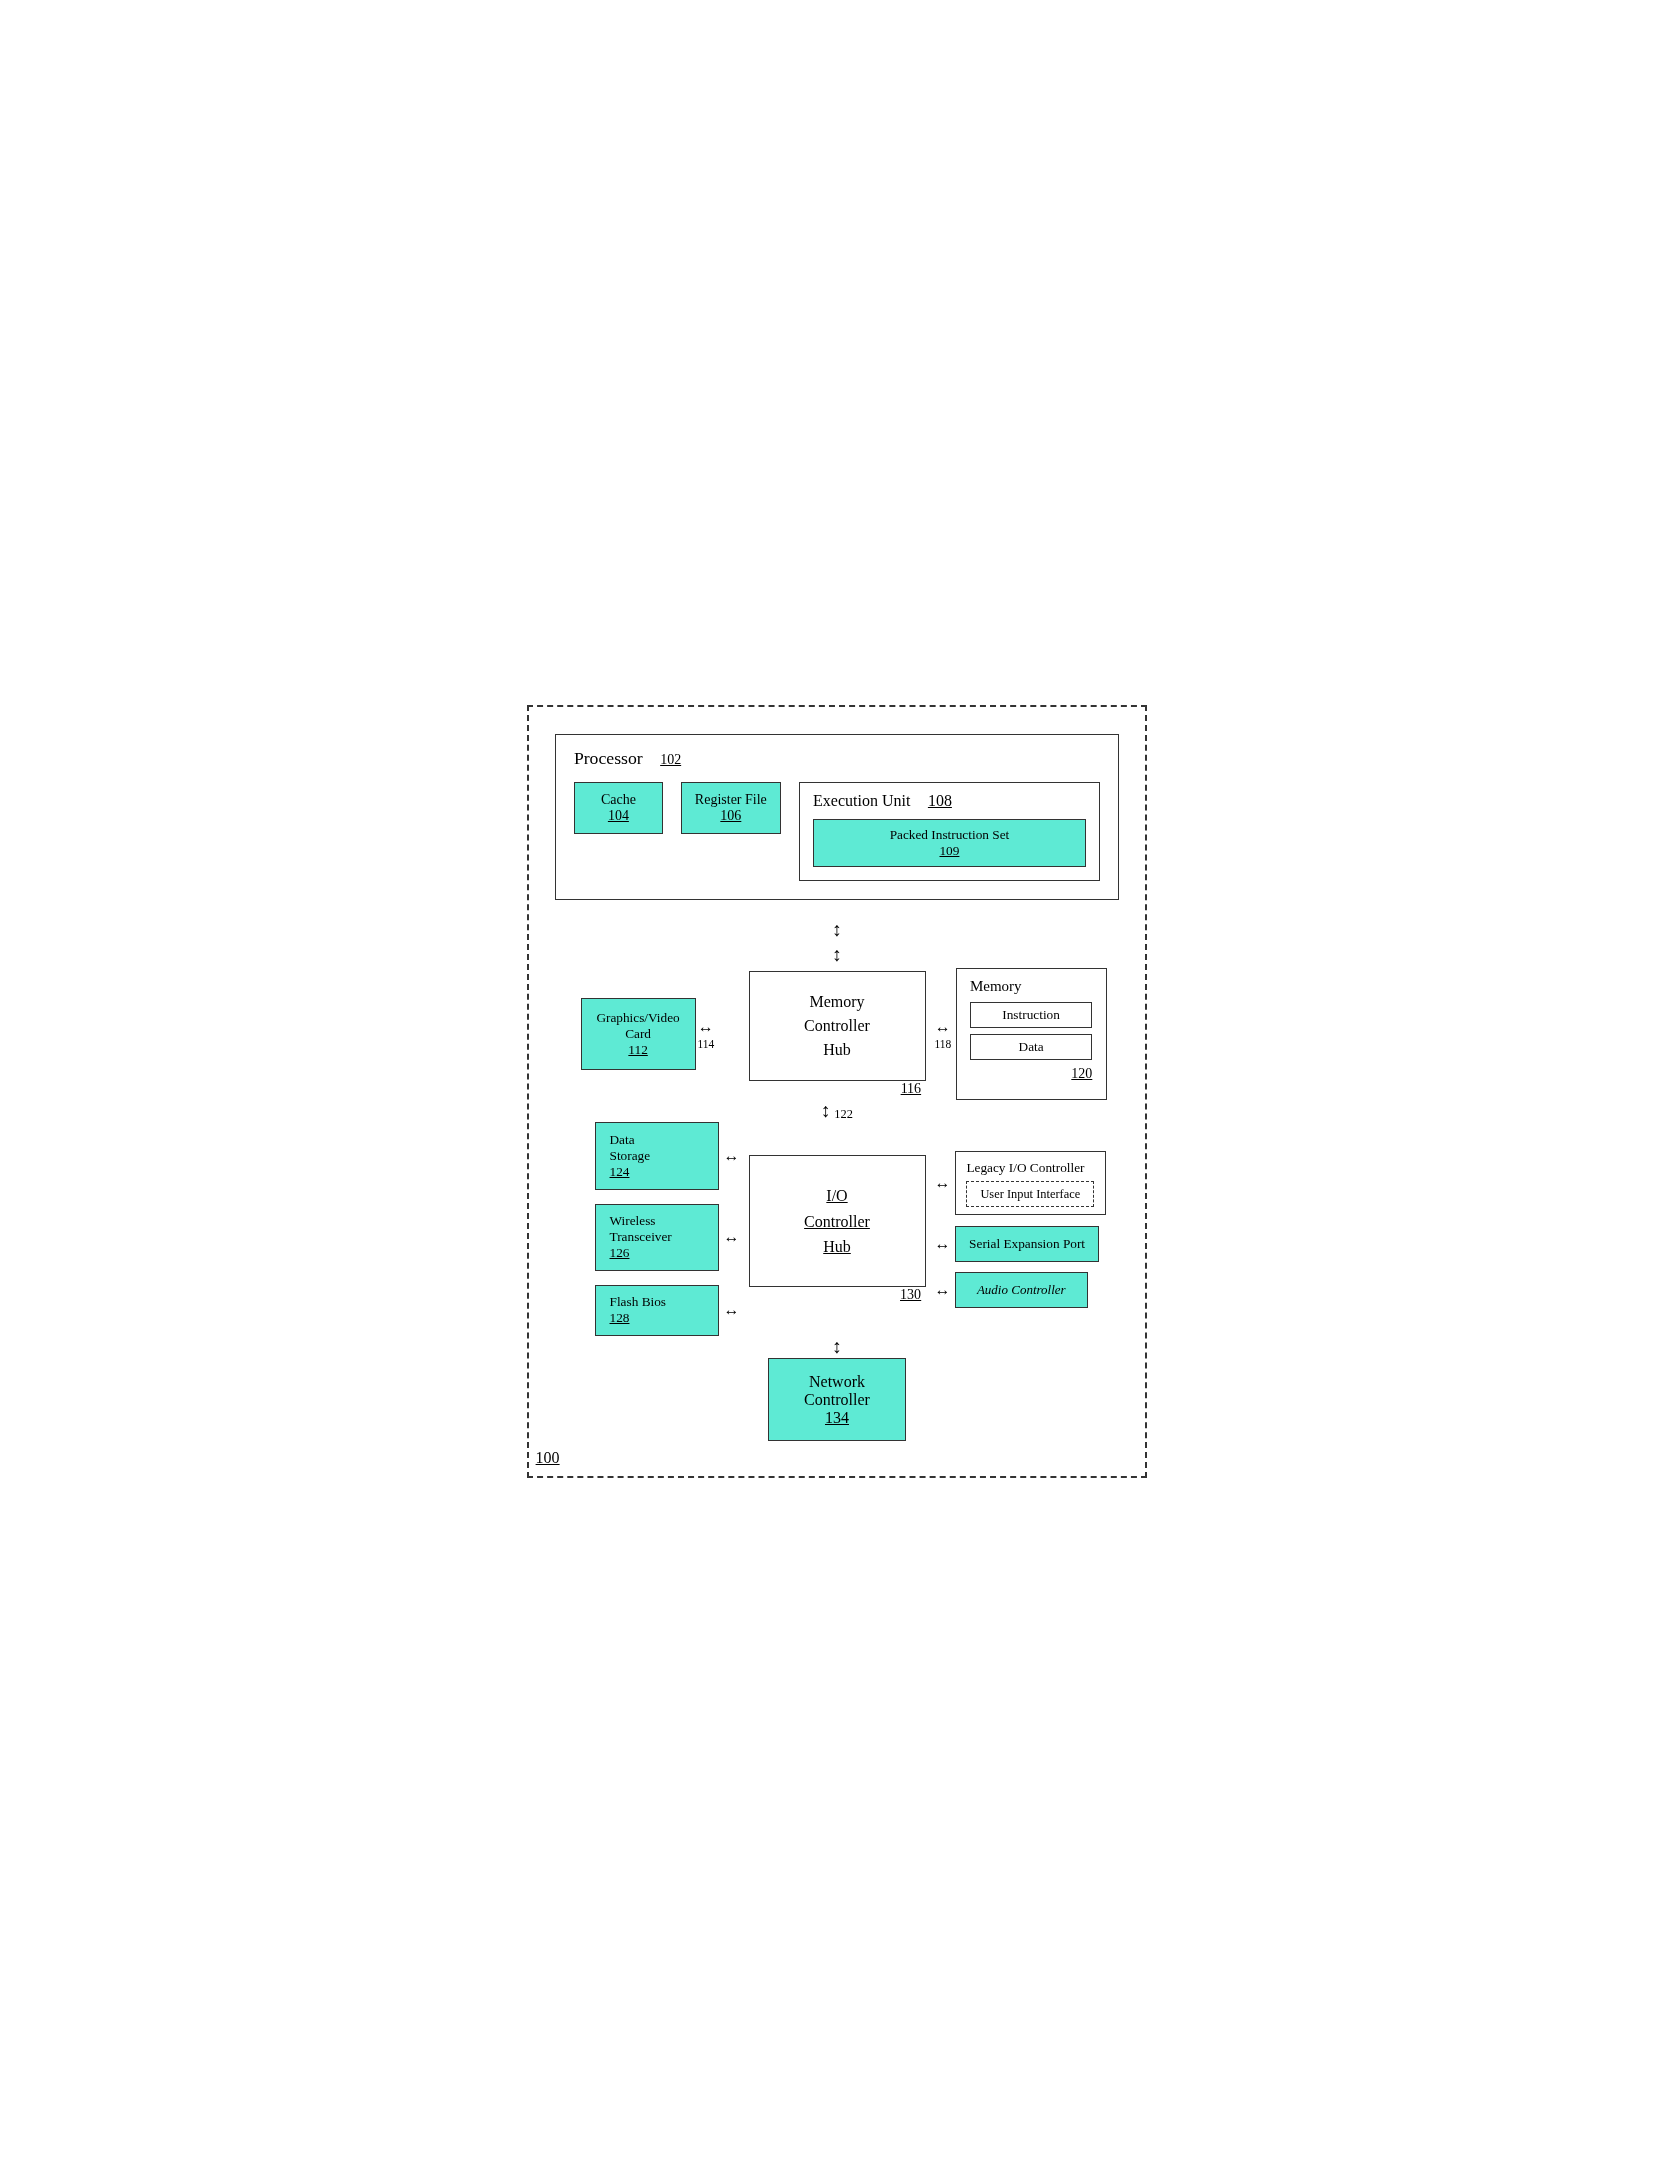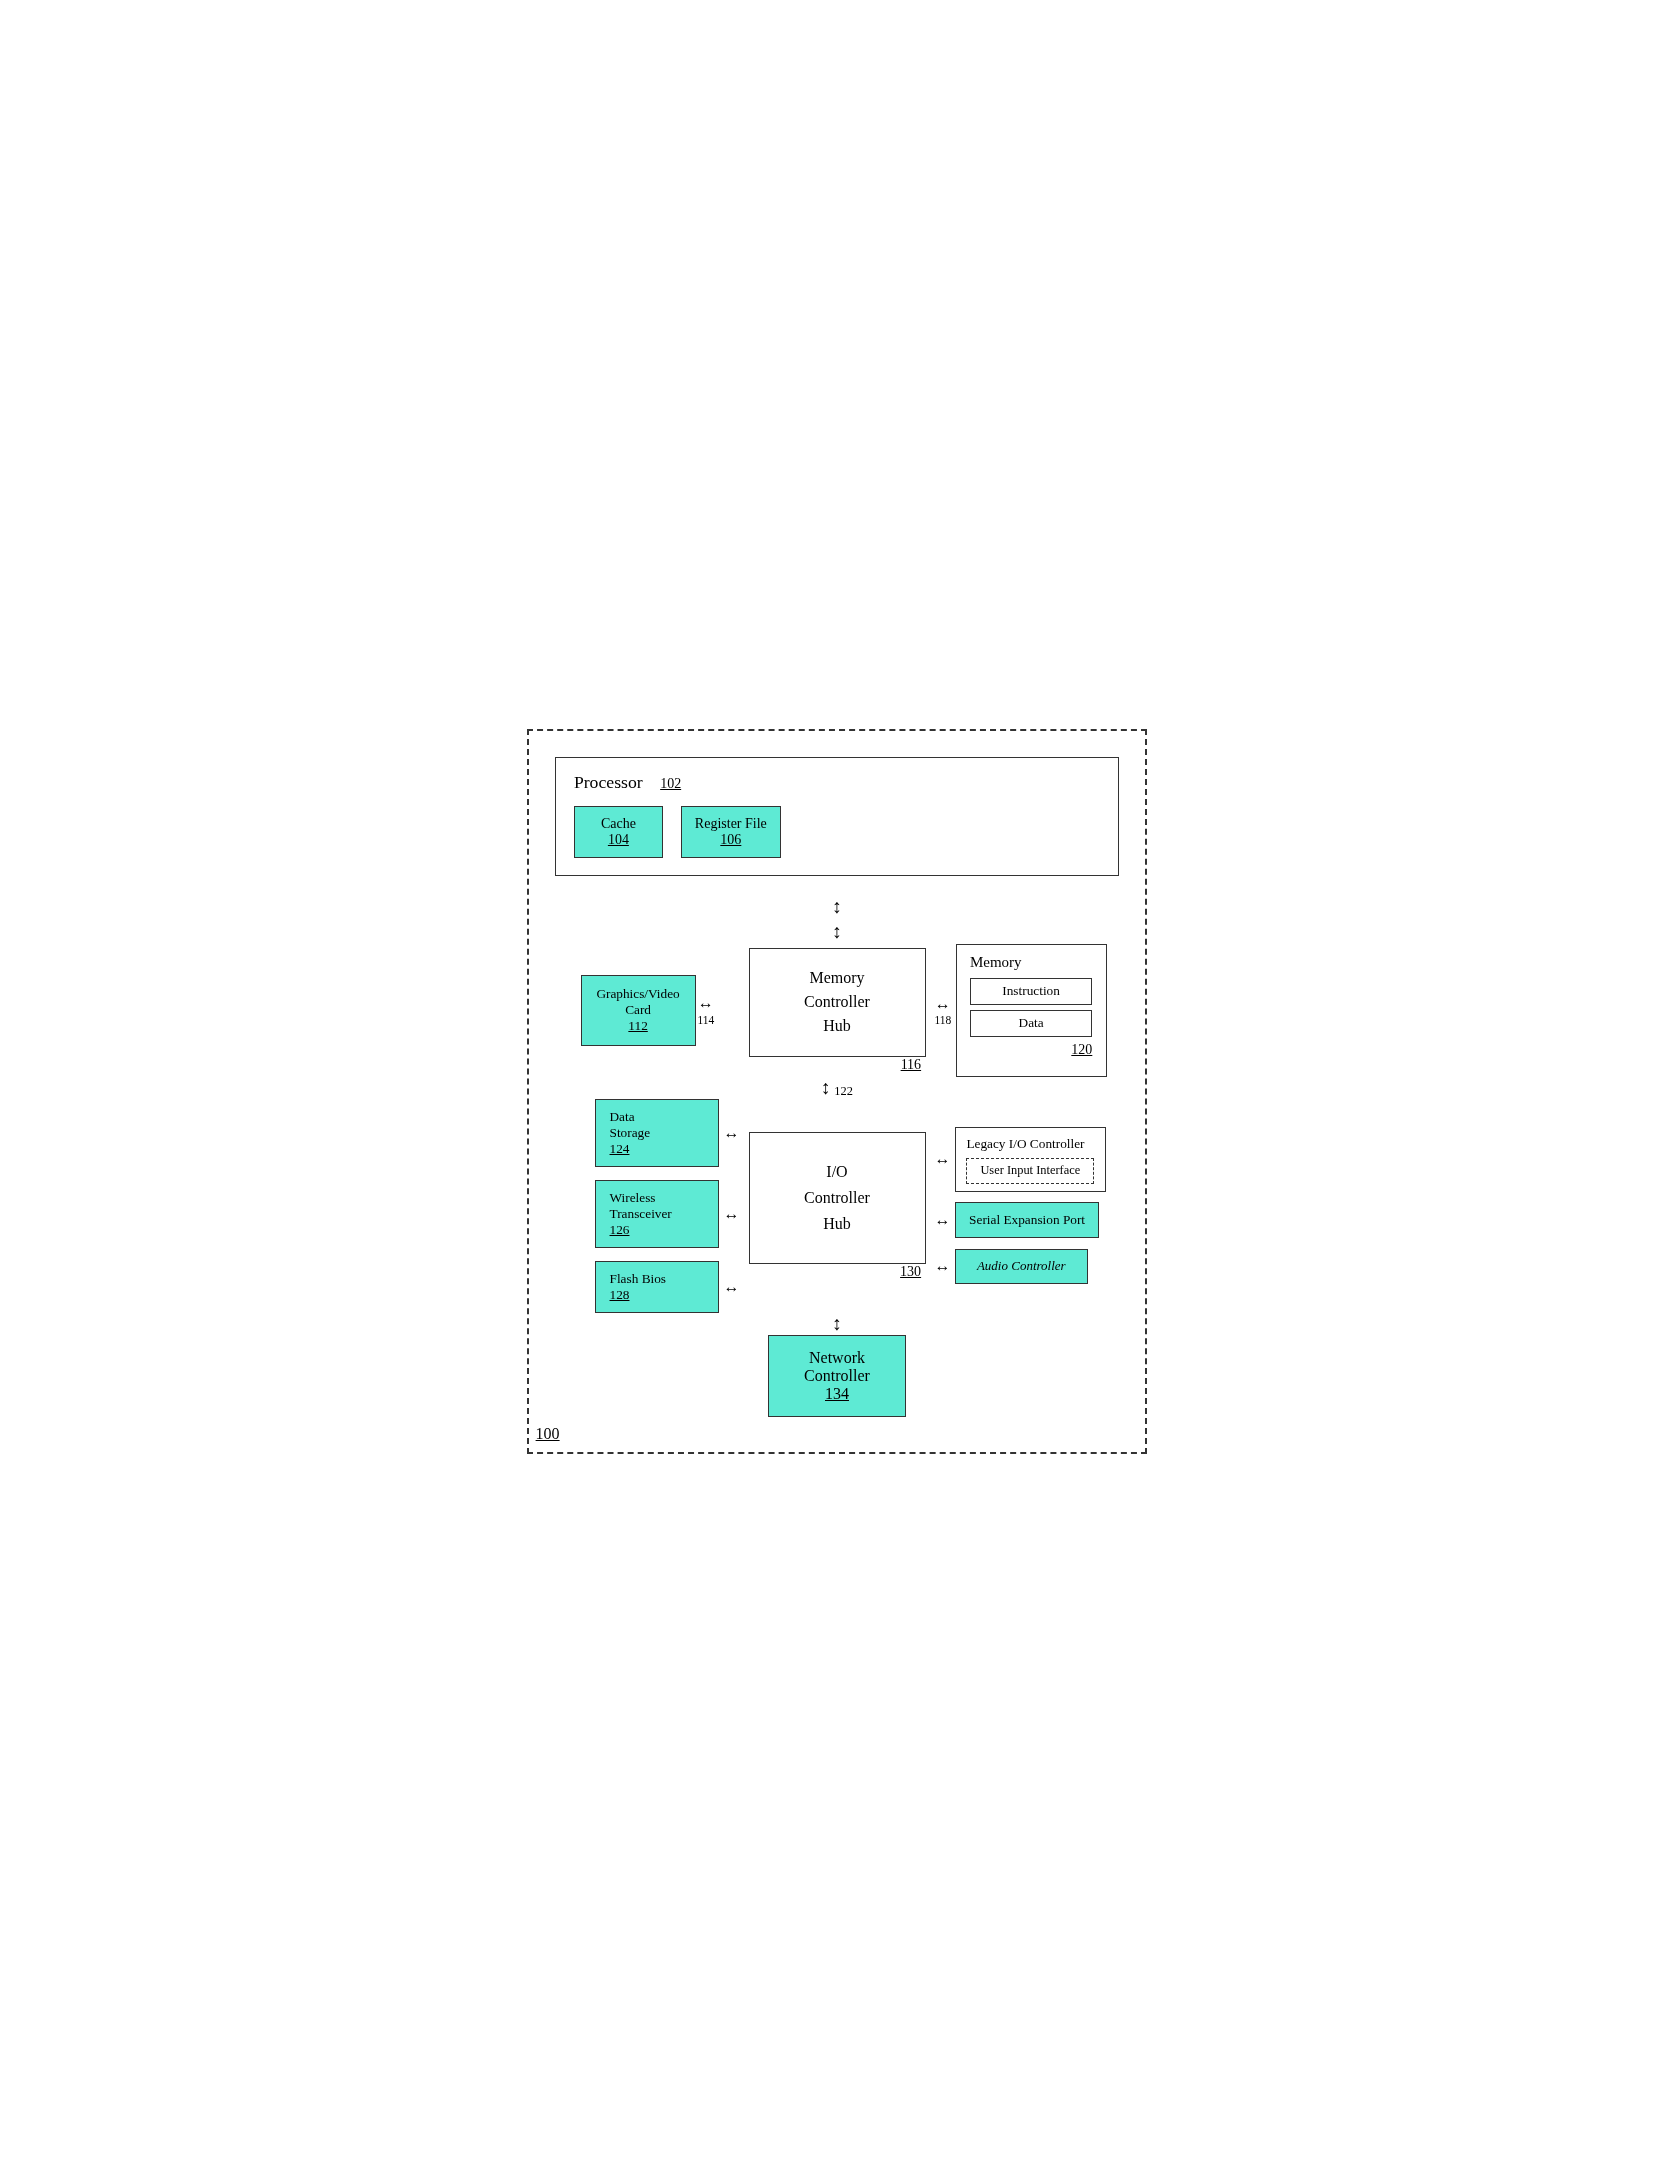--- a/index.html
+++ b/index.html
@@ -169,20 +169,21 @@
       display: flex;
       flex-direction: column;
       gap: 13.3px;
       align-items: flex-end;
     }
     .ioh-row-center {
       flex: 0 0 177px;
       display: flex;
       flex-direction: column;
       align-items: center;
+      text-decoration: underline;
     }
     .ioh-row-right {
       flex: 1;
       display: flex;
       flex-direction: column;
       gap: 10.6px;
       align-items: flex-start;
     }
   </style>
 </head>
@@ -205,20 +206,31 @@
             <div class="box" style="min-width:89px; padding:8.9px 17.7px;">
               <div>Cache</div>
               <div class="ref">104</div>
             </div>
             <div class="box" style="min-width:98px; padding:8.9px 13.3px;">
               <div>Register File</div>
               <div class="ref">106</div>
             </div>
           </div>
 
+          <div style="border:1.8px solid #333; padding:8.9px 13.3px 13.3px 13.3px; flex:1;">
+            <div class="title-line" style="margin-bottom:8.9px;">
+              <span style="font-size:16px;">Execution Unit</span>
+              &nbsp;
+              <span style="font-size:16px; text-decoration:underline;">108</span>
+            </div>
+            <div class="box" style="font-size:13.3px; padding:7px 10.6px;">
+              <div>Packed Instruction Set</div>
+              <div class="ref">109</div>
+            </div>
+          </div>
         </div>
       </div>
 
       <div class="v-connector">↕</div>
 
 
       <div class="v-connector">↕</div>
 
       <div class="mch-row">
 

